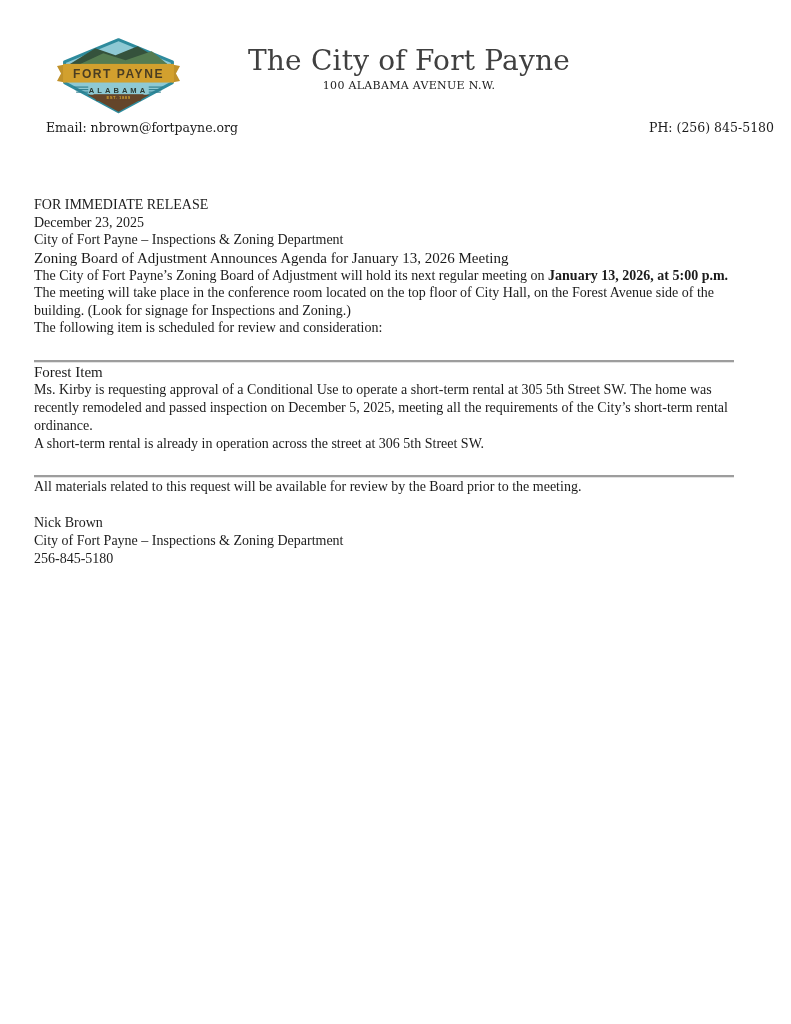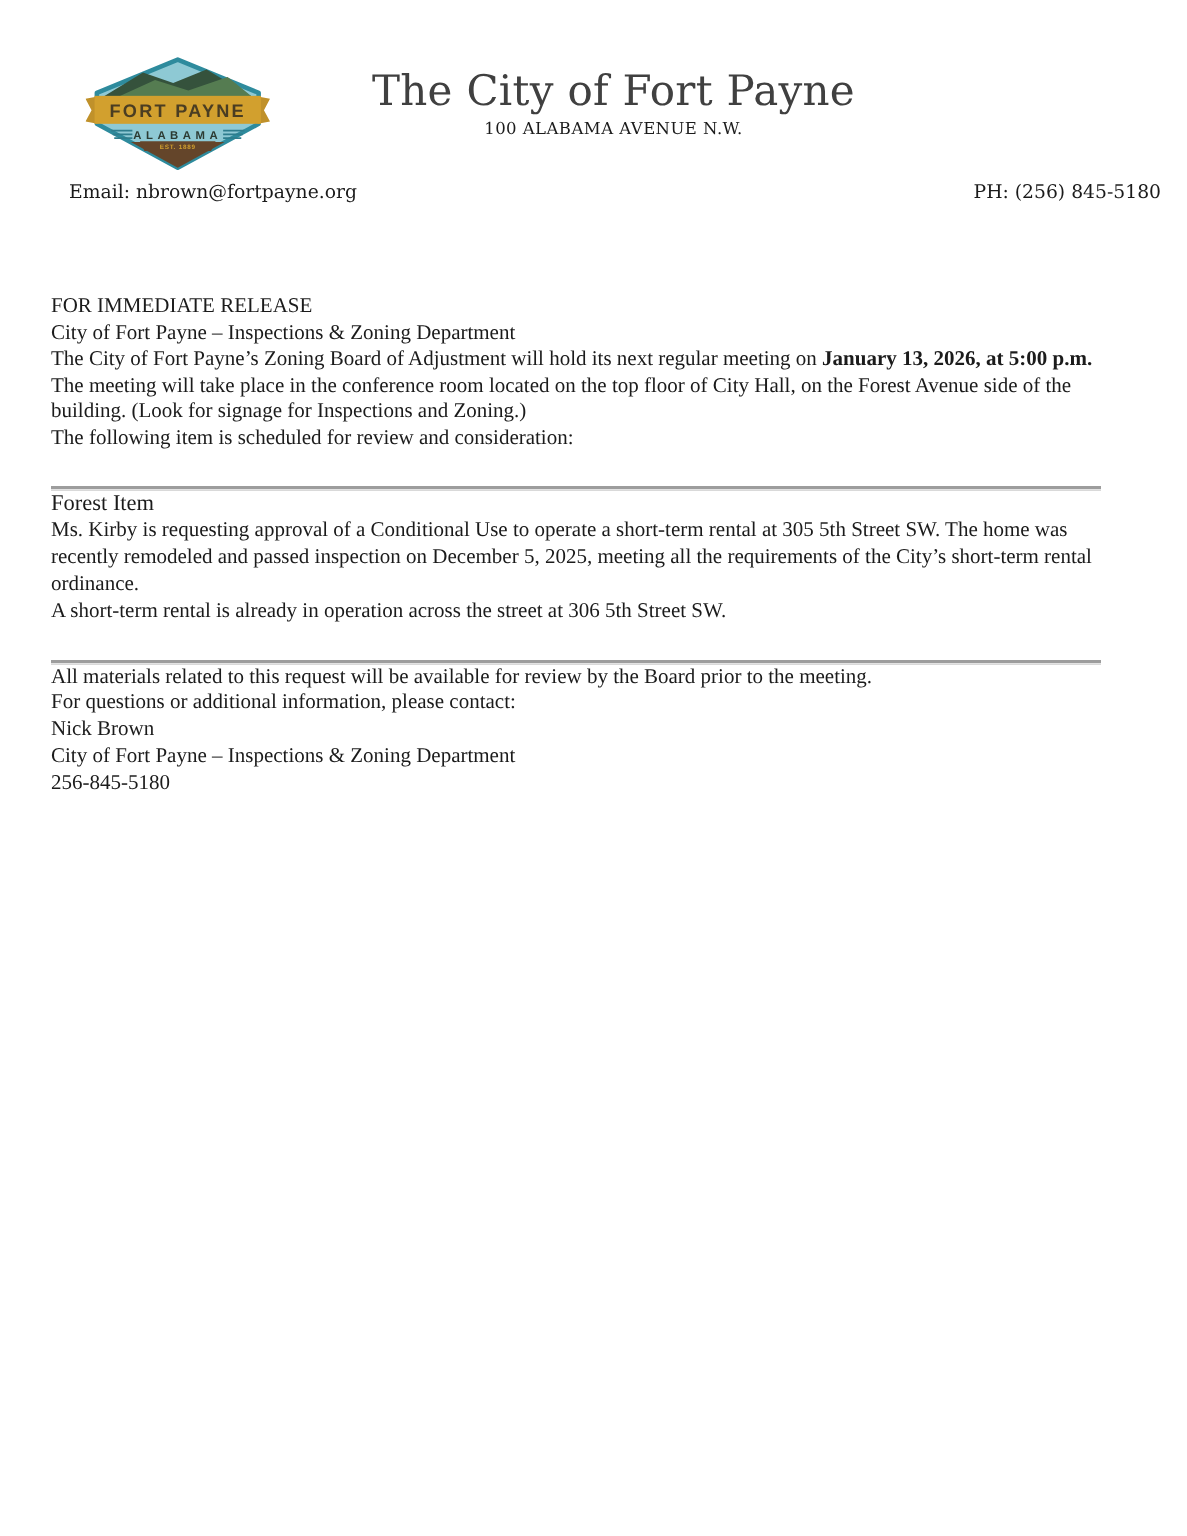--- a/index.html
+++ b/index.html
@@ -136,39 +136,41 @@
     <div class="addr-line">100 ALABAMA AVENUE N.W.</div>
   </div>
 
   <div class="email-line">Email: nbrown@fortpayne.org</div>
   <div class="phone-line">PH: (256) 845-5180</div>
 
   <div class="doc-body">
 
     <p class="p-release">FOR IMMEDIATE RELEASE</p>
 
+    <p class="p-date">December 23, 2025</p>
 
     <p class="p-dept">City of Fort Payne – Inspections &amp; Zoning Department</p>
 
+    <p class="p-headline">Zoning Board of Adjustment Announces Agenda for January 13, 2026 Meeting</p>
 
     <p class="p-para1"><span>The City of Fort Payne’s Zoning Board of Adjustment will hold its next regular meeting on </span><b>January 13, 2026, at 5:00 p.m.</b></p>
 
     <p class="p-para2">The meeting will take place in the conference room located on the top floor of City Hall, on the Forest Avenue side of the building. (Look for signage for Inspections and Zoning.)</p>
 
     <p class="p-para3">The following item is scheduled for review and consideration:</p>
 
     <hr class="rule rule-1">
 
     <p class="p-agenda-heading">Forest Item</p>
 
 
     <p class="p-para4">Ms. Kirby is requesting approval of a Conditional Use to operate a short-term rental at 305 5th Street SW. The home was recently remodeled and passed inspection on December 5, 2025, meeting all the requirements of the City’s short-term rental ordinance.</p>
 
     <p class="p-para5">A short-term rental is already in operation across the street at 306 5th Street SW.</p>
 
     <hr class="rule rule-2">
 
     <p class="p-para6">All materials related to this request will be available for review by the Board prior to the meeting.</p>
 
-    <p class="p-contact"><span>For questions or additional information, please contact:</span><br><span>Nick Brown</span><br><span>City of Fort Payne – Inspections &amp; Zoning Department</span><br><span>256-845-5180</span></p>
+    <p class="p-contact"><br><span>Nick Brown</span><br><span>City of Fort Payne – Inspections &amp; Zoning Department</span><br><span>256-845-5180</span></p>
 
   </div>
 </div>
 
 </body></html>

